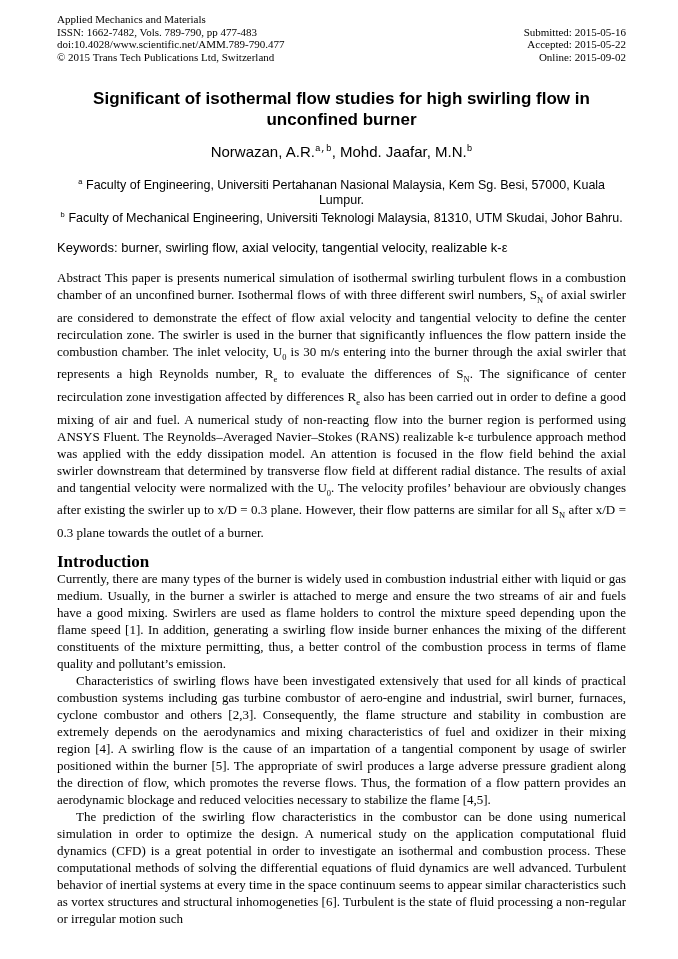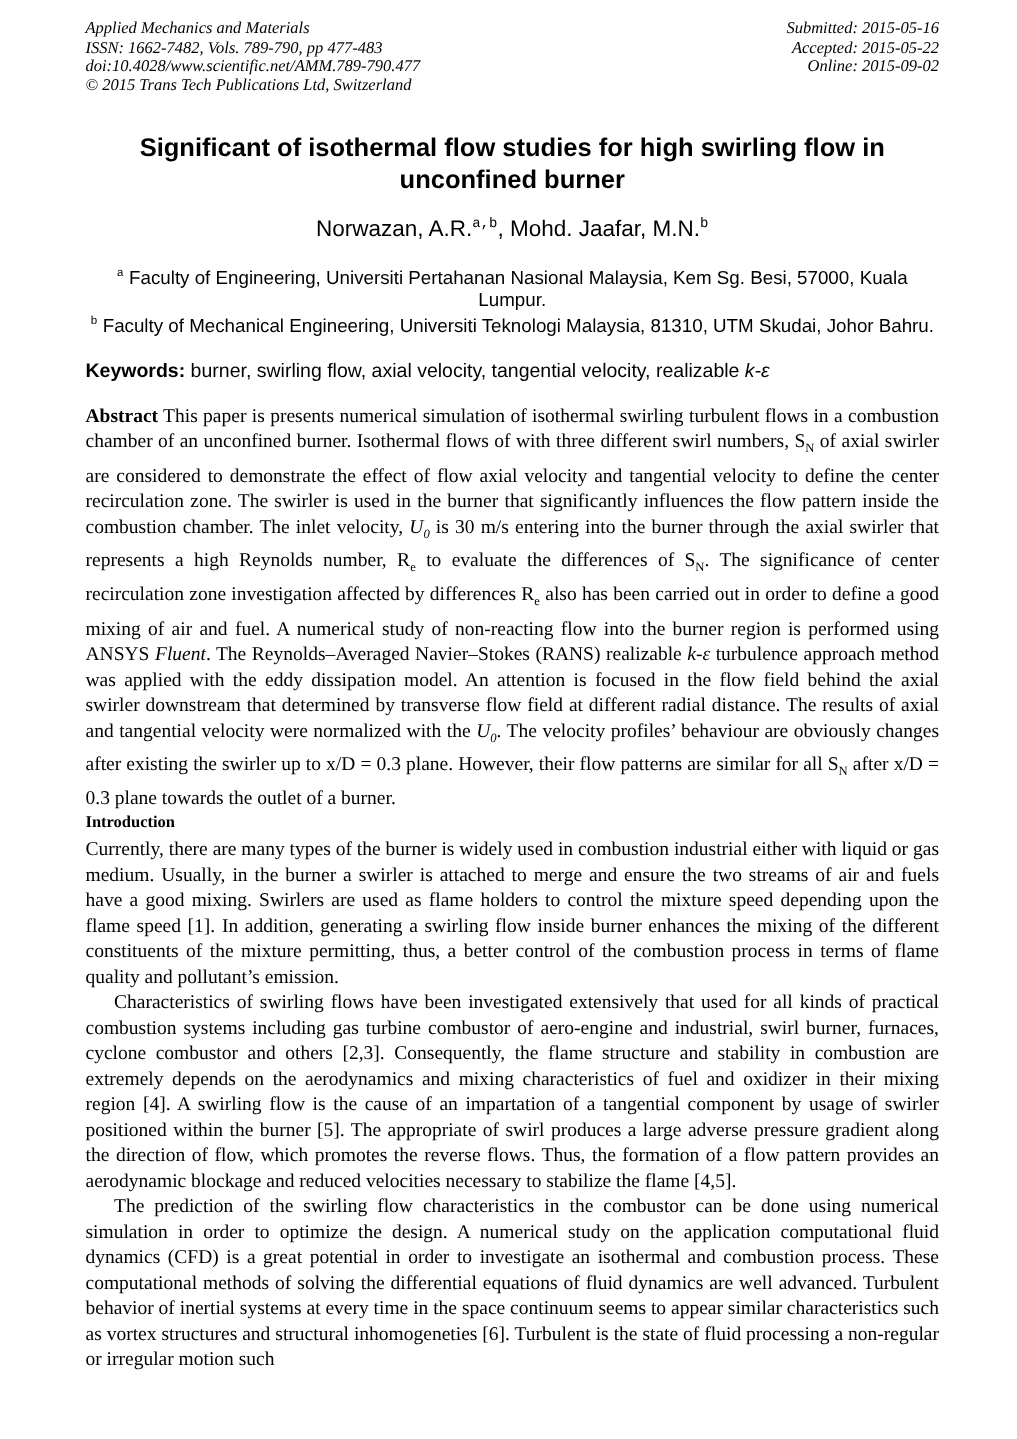--- a/index.html
+++ b/index.html
@@ -9,23 +9,23 @@
     height: 959px;
     overflow: hidden;
     color: #000;
     font-family: "Liberation Serif", serif;
   }
   .page { padding: 13px 52px 0 57px; }
 
   .header-row {
     display: flex;
     justify-content: space-between;
-    font-style: italic;
     font-size: 11px;
     line-height: 12.6px;
+    align-items: flex-end;
   }
   .header-right { text-align: right; margin-left: 39px; }
 
   .title {
     font-family: "Liberation Sans", sans-serif;
     font-weight: bold;
     font-size: 17px;
     line-height: 21px;
     text-align: center;
     margin: 25px 28px 0 28px;
@@ -58,29 +58,30 @@
     margin-top: 15px;
   }
   .body-block {
     font-size: 13px;
     line-height: 17px;
     text-align: justify;
   }
   .abstract { margin-top: 13px; }
   .section-heading {
     font-weight: bold;
-    font-size: 11px;
+    font-size: 17px;
     line-height: 17px;
+    margin-top: 12px;
   }
   .para { text-align: justify; }
   .para.indent { text-indent: 19px; }
   sup { font-size: 0.62em; font-family: Liberation Mono, monospace; }
   sub { font-size: 0.65em; }
-  .b { font-weight: bold; }
-  .i { font-style: italic; }
+  .b { font-weight: normal; }
+  .i { }
 </style>
 </head>
 <body>
 
 <div class="page">
 
   <div class="header-row">
     <div class="header-left">
       <div>Applied Mechanics and Materials</div>
       <div>ISSN: 1662-7482, Vols. 789-790, pp 477-483</div>

